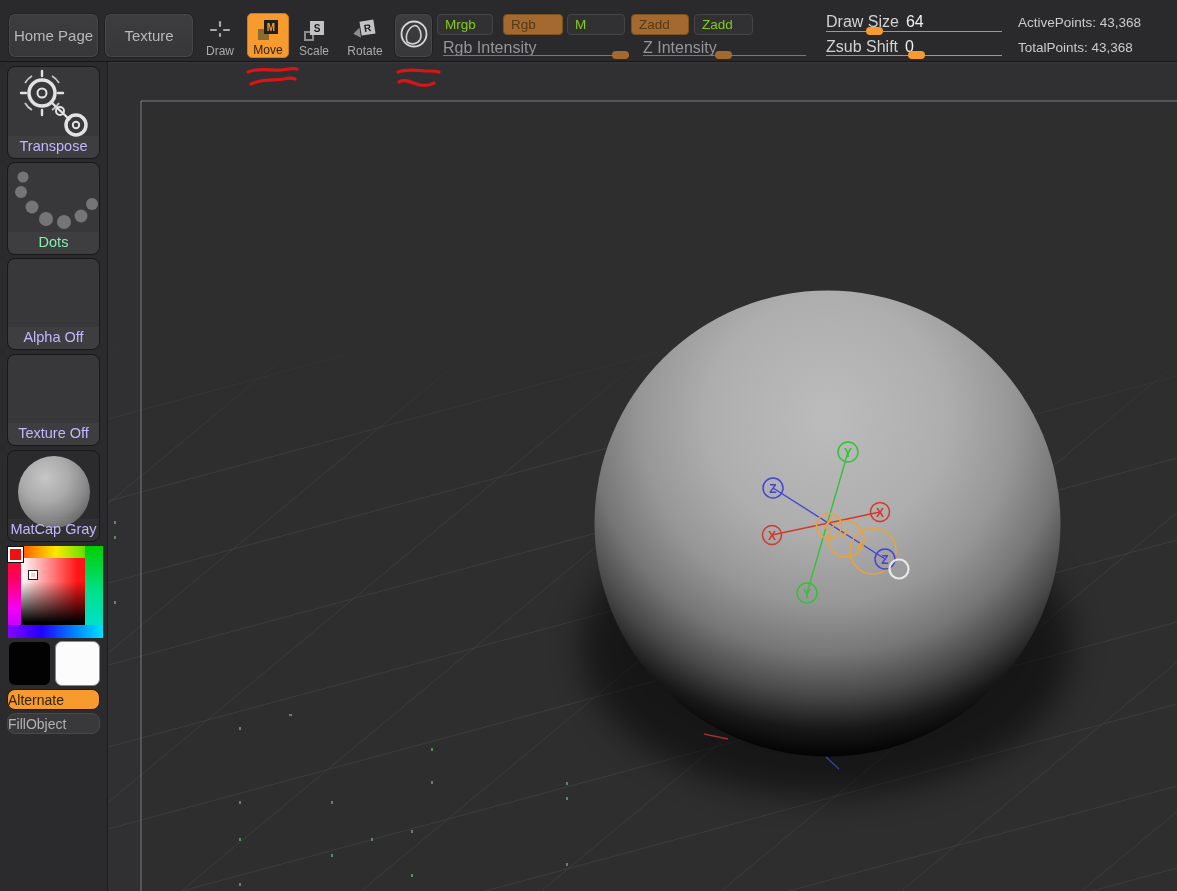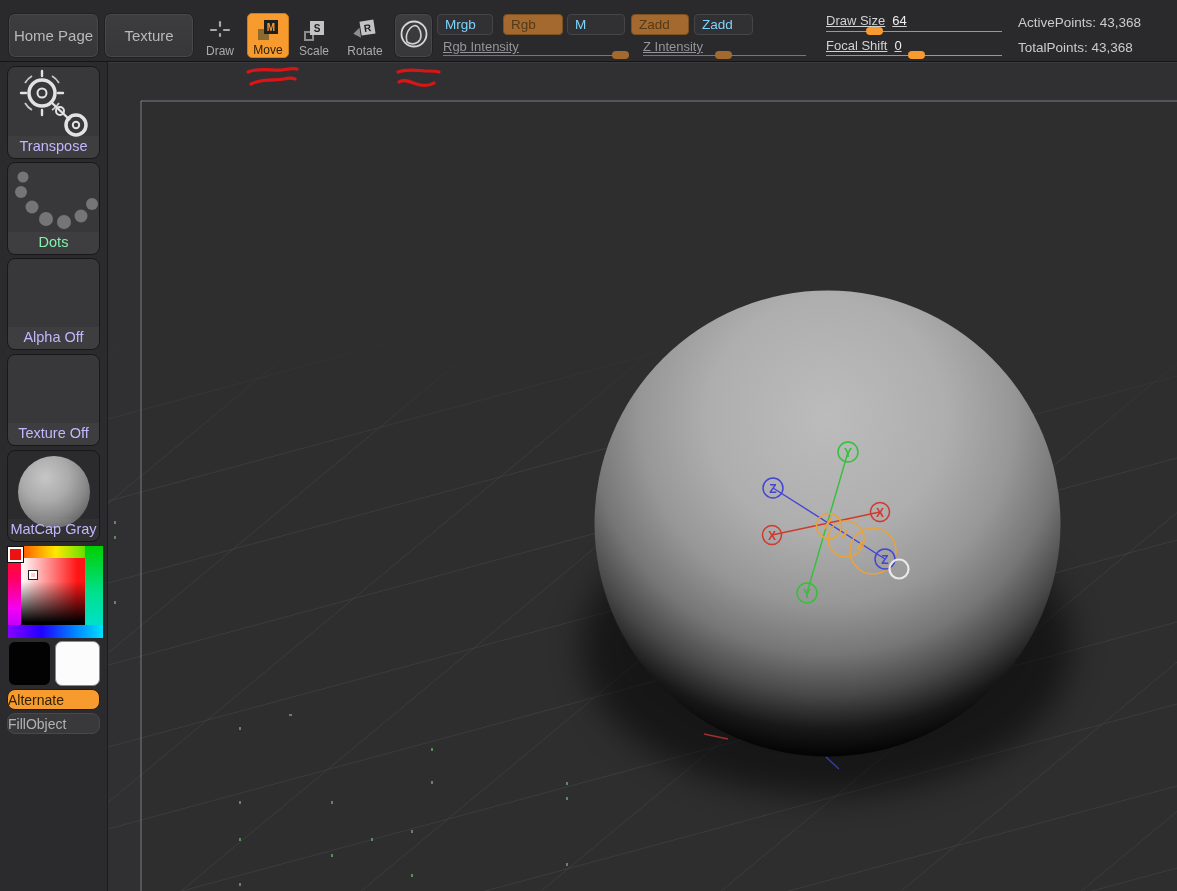--- a/index.html
+++ b/index.html
@@ -26,23 +26,23 @@
   .sq .back  { position:absolute; left:0; bottom:0; width:11px; height:11px; background:#8a6a2e; }
   .sq .backo { position:absolute; left:0; bottom:0; width:10px; height:10px; border:2px solid #8d8d90; background:transparent; }
   .sq .front { position:absolute; right:0; top:0; width:14px; height:14px; background:#1f1f1f;
     color:#f79b2e; font-weight:bold; font-size:10px; display:flex; align-items:center; justify-content:center; }
   .sq .frontl{ position:absolute; right:0; top:0; width:14px; height:14px; background:#c3c3c5;
     color:#1f1f1f; font-weight:bold; font-size:10px; display:flex; align-items:center; justify-content:center; }
   .sq .wedge { position:absolute; left:-2px; top:6px; width:0; height:0;
     border-top:5px solid transparent; border-bottom:5px solid transparent; border-right:7px solid #8d8d90; }
   .rot { transform:rotate(-9deg); }
   .modebtn { position:absolute; top:14px; height:21px; border-radius:4px; font-size:13.5px;
-    line-height:19px; padding-left:7px; background:#313134; border:1px solid #454548; color:#7dd3fc; }
+    line-height:19px; padding-left:7px; background:#313134; border:1px solid #454548; color:#84cc16; }
   .modebtn.active { background:#a4692e; border:1px solid #7d5120; color:#523a1a; }
-  .sliderlabel { position:absolute; font-size:13px; color:#95959a; white-space:nowrap;text-decoration:underline; }
+  .sliderlabel { position:absolute; font-size:16px; color:#95959a; white-space:nowrap; }
   .bright { color:#d2d2d4; }
   .val { color:#efefef; margin-left:7px; }
   .track { position:absolute; height:1px; background:#77777a; }
   .track.light { background:#98989b; }
   .handle { position:absolute; width:17px; height:8px; border-radius:4px; }
   .handle.tan { background:#a4692e; }
   .handle.orange { background:#f79b2e; }
   .stat { position:absolute; font-size:13.5px; color:#cbcbcd; white-space:nowrap; }
   
   .sidebar { position:absolute; left:0; top:62px; width:108px; height:829px;
@@ -161,21 +161,21 @@
     <div class="track" style="left:643px; top:55px; width:163px;"></div>
     <div class="handle tan" style="left:715px; top:51px;"></div>
 
     <div class="sliderlabel bright" style="left:826px; top:13px;">
       <span>Draw Size</span><span class="val">64</span>
     </div>
     <div class="track light" style="left:826px; top:31px; width:176px;"></div>
     <div class="handle orange" style="left:866px; top:27px;"></div>
 
     <div class="sliderlabel bright" style="left:826px; top:38px;">
-      <span>Focal Shift</span><span class="val">0</span>
+      <span>Zsub Shift</span><span class="val">0</span>
     </div>
     <div class="track light" style="left:826px; top:55px; width:176px;"></div>
     <div class="handle orange" style="left:908px; top:51px;"></div>
 
     <div class="stat" style="left:1018px; top:15px;">
       <span>ActivePoints:</span> <span>43,368</span>
     </div>
     <div class="stat" style="left:1018px; top:40px;">
       <span>TotalPoints:</span> <span>43,368</span>
     </div>

